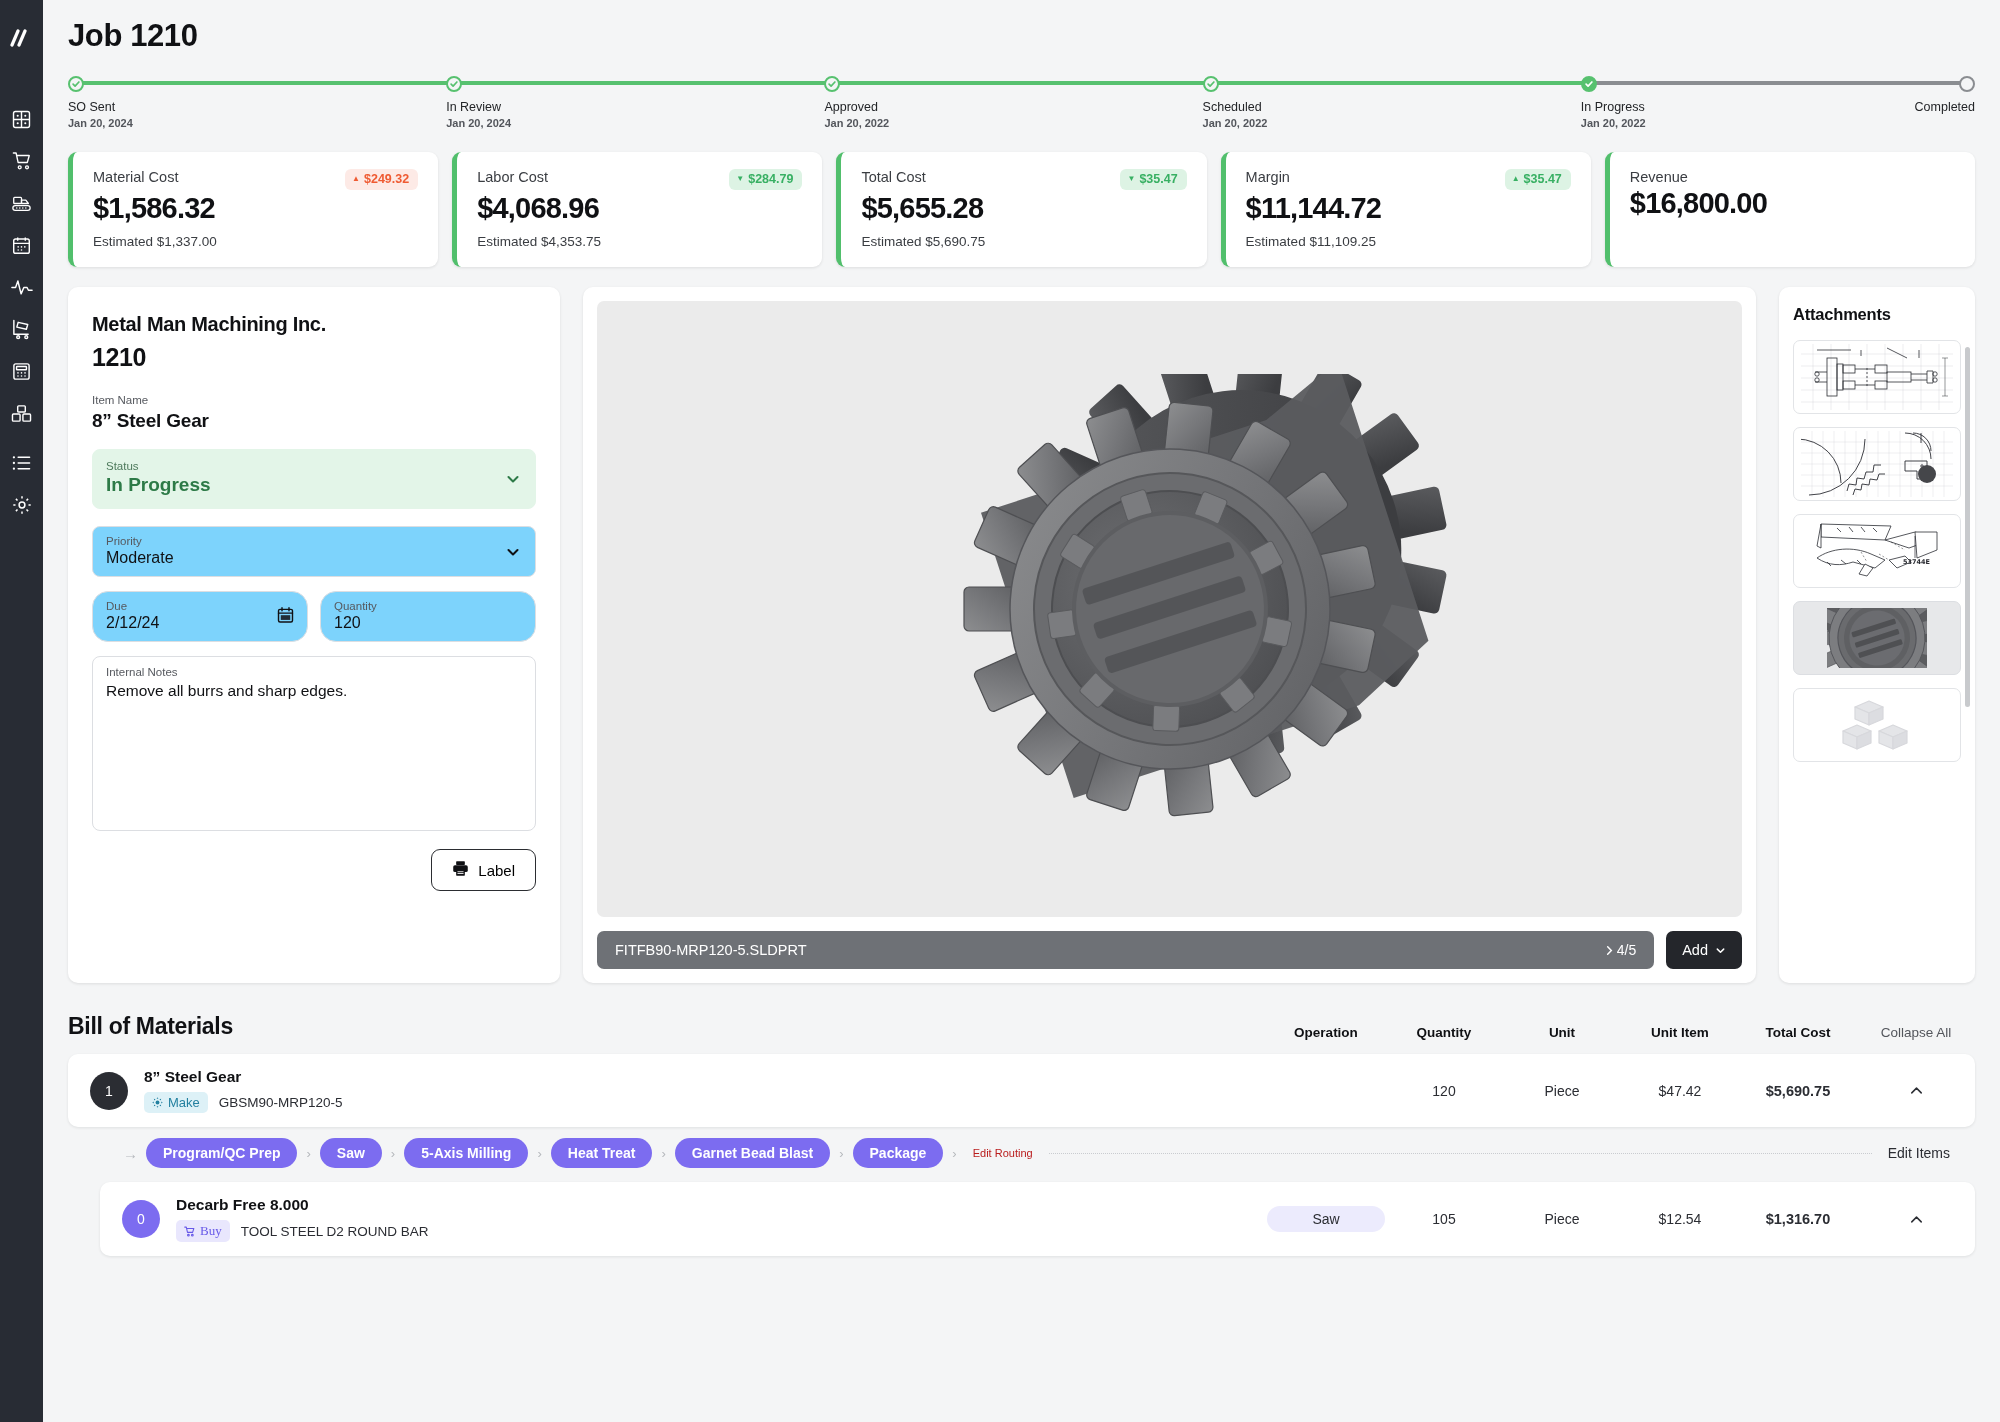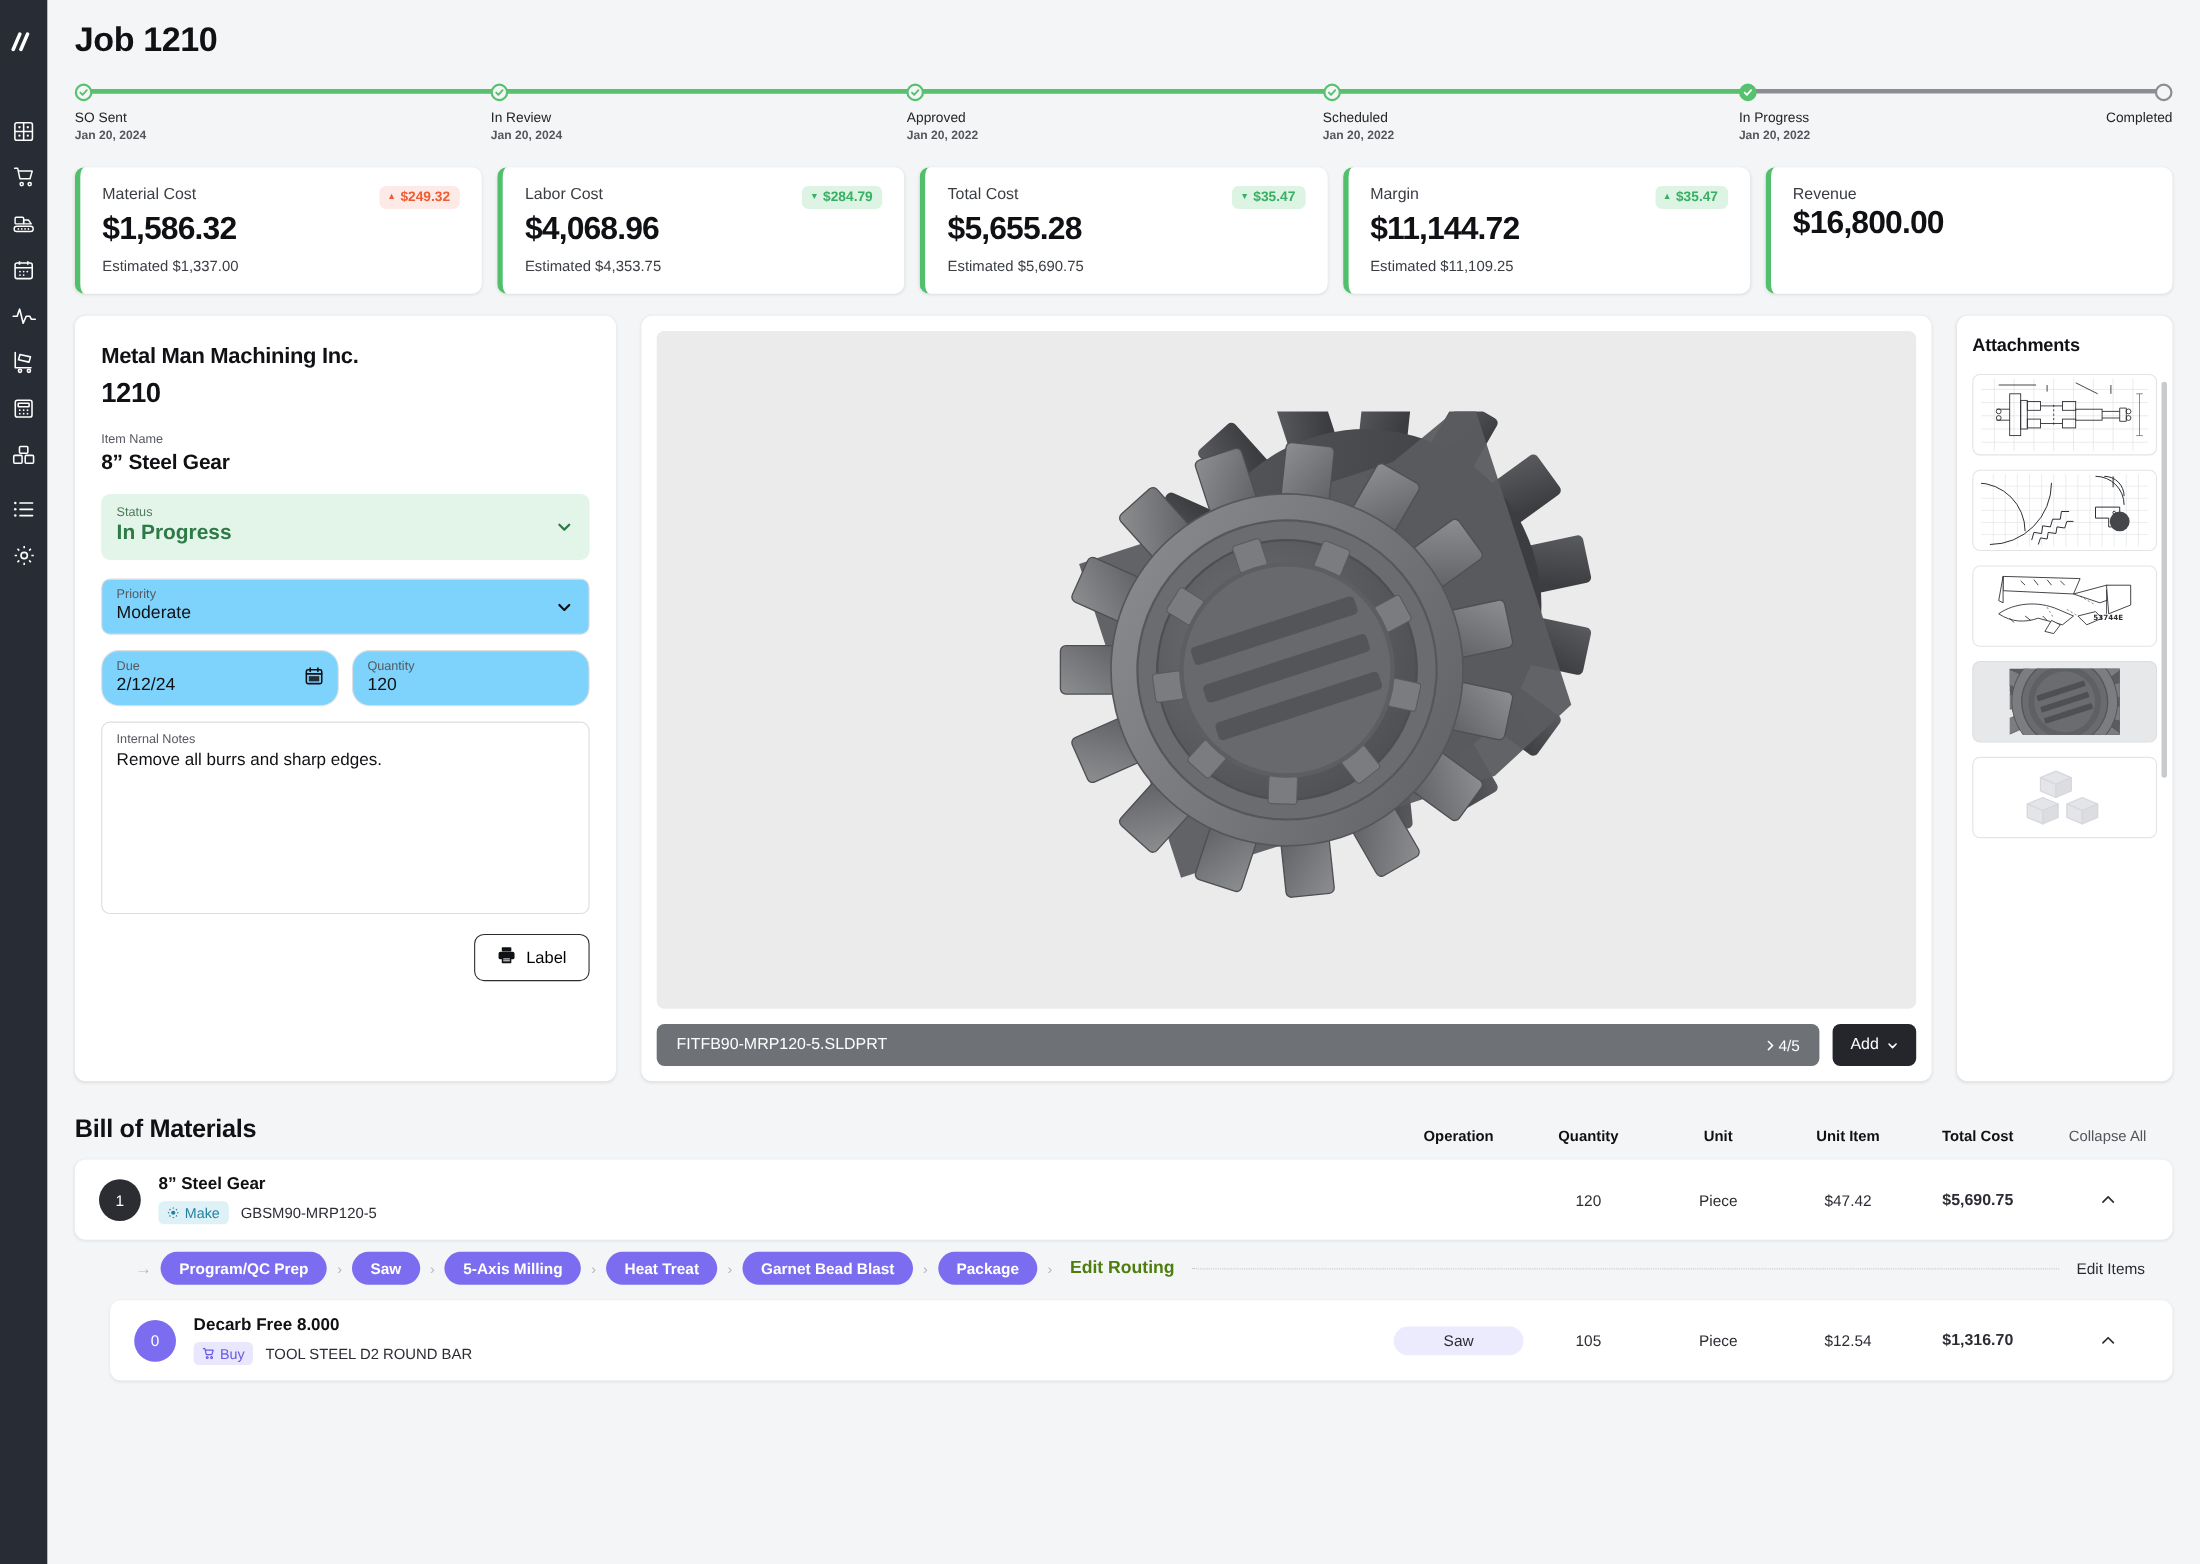--- a/index.html
+++ b/index.html
@@ -214,21 +214,21 @@
   .idx-badge.dark { background: #2b2d33; }
   .idx-badge.purple { background: #7c6cf0; }
   .bom-main { margin-left: 16px; flex: 1; }
   .bom-name { font-size: 15.5px; font-weight: 700; }
   .bom-sub { display: flex; align-items: center; gap: 11px; margin-top: 6px; }
   .tag {
     font-size: 13px; padding: 3px 8px; border-radius: 5px;
     display: flex; align-items: center; gap: 5px;
   }
   .tag.make { background: #ddf1f7; color: #2380a0; }
-  .tag.buy { background: #e9e7fd; color: #6759e8; }
+  .tag.buy { background: #e9e7fd; color: #6759e8; font-family: Liberation Serif, serif; }
   .bom-code { font-size: 13.5px; color: #2b2d33; }
   .bom-cells { display: flex; align-items: center; }
   .bom-cells span { width: 118px; text-align: center; font-size: 14px; color: #2b2d33; }
   .bom-cells span.bold { font-weight: 700; font-size: 14.5px; }
   .op-chip {
     display: inline-block; background: #ecebfd; color: #6759e8;
     border-radius: 14px; padding: 5px 14px; font-size: 13.5px;
   }
   .caret-cell { width: 118px; display: flex; justify-content: center; align-items: center; cursor: pointer; }
 
@@ -237,21 +237,21 @@
     display: flex; align-items: center; gap: 0px;
     margin: 11px 0 0 55px; padding-right: 25px;
   }
   .route-arrow { color: #b6b9bd; font-size: 15px; margin-right: 8px; }
   .op-pill {
     background: #7c6cf0; color: #fff; border-radius: 16px;
     padding: 7px 17px; font-size: 14px; font-weight: 700; white-space: nowrap;
     cursor: pointer;
   }
   .route-sep { color: #b6b9bd; font-size: 13px; margin: 0 9px; }
-  .edit-routing { font-size: 16px; color: #4d7c0f; margin-left: 7px; cursor: pointer; white-space: nowrap; font-weight: bold; }
+  .edit-routing { font-size: 11px; color: #b91c1c; margin-left: 7px; cursor: pointer; white-space: nowrap; }
   .dotline { flex: 1; height: 1px; border-top: 1px dotted #c9ccd0; margin: 0 16px; }
   .edit-items { font-size: 14px; color: #2b2d33; cursor: pointer; white-space: nowrap; }
 </style>
 </head>
 <body>
 
 <div id="app">
 
   <div class="sidebar">
     <div class="side-logo">

